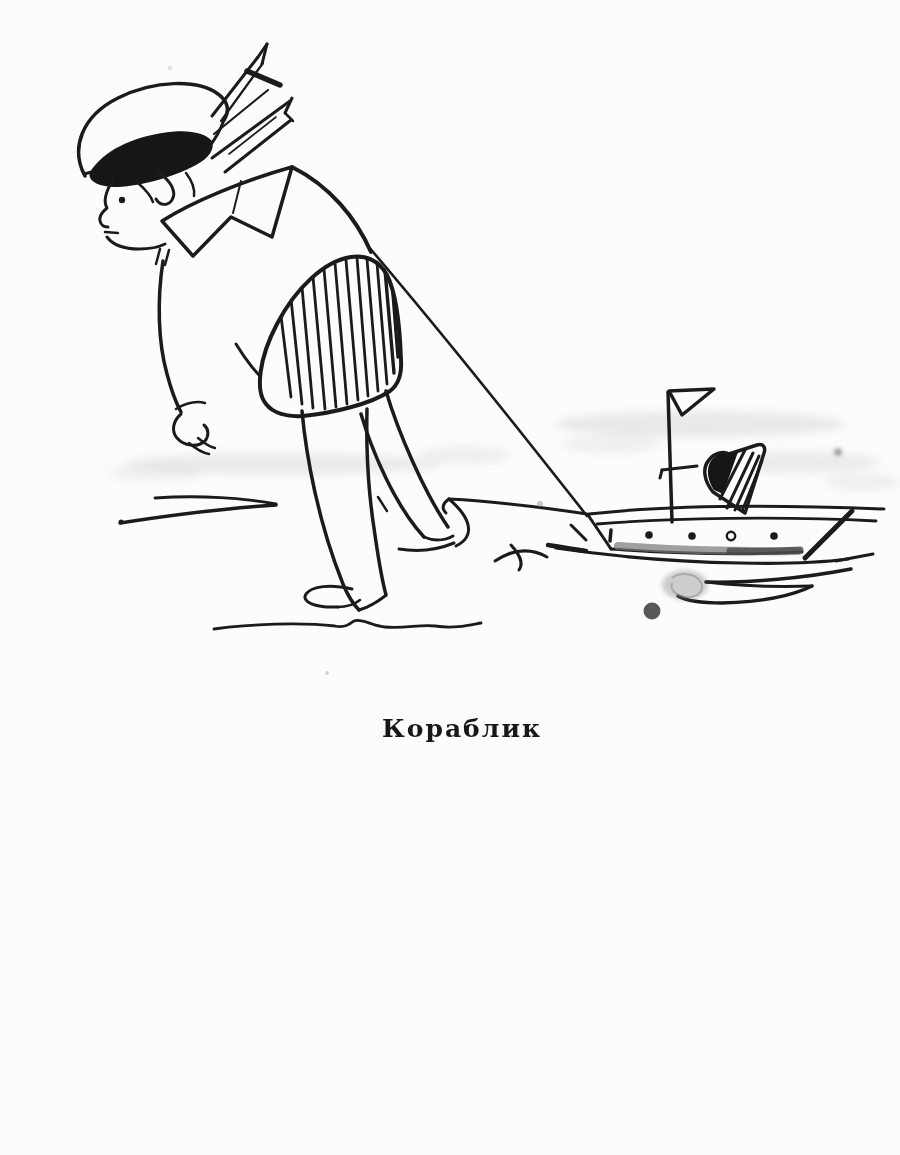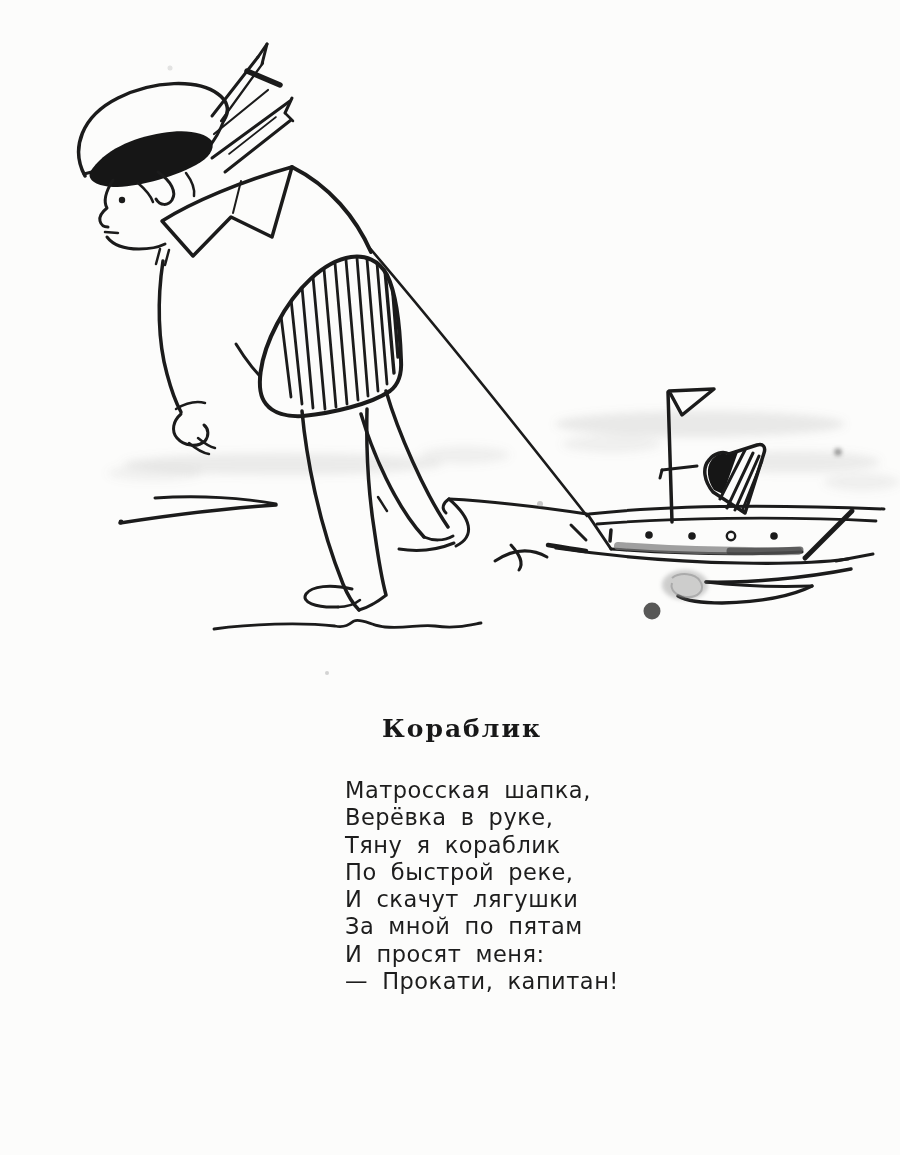--- a/index.html
+++ b/index.html
@@ -176,24 +176,14 @@
       <circle cx="652" cy="611" r="8.5" fill="#2e2e2e" opacity="0.8"></circle>
       <circle cx="838" cy="452" r="3.5" fill="#444444" opacity="0.6" filter="url(#blur2)"></circle>
       <circle cx="540" cy="504" r="3" fill="#888888" opacity="0.45"></circle>
       <circle cx="327" cy="673" r="2" fill="#aaaaaa" opacity="0.5"></circle>
       <circle cx="170" cy="68" r="2.5" fill="#999999" opacity="0.25"></circle>
     </g>
   </svg>
 
   <h1 class="poem-title">Кораблик</h1>
 
-  <div class="poem">
-    <div class="poem-line">Матросская шапка,</div>
-    <div class="poem-line">Верёвка в руке,</div>
-    <div class="poem-line">Тяну я кораблик</div>
-    <div class="poem-line">По быстрой реке,</div>
-    <div class="poem-line">И скачут лягушки</div>
-    <div class="poem-line">За мной по пятам</div>
-    <div class="poem-line">И просят меня:</div>
-    <div class="poem-line">— Прокати, капитан!</div>
-  </div>
 
 </div>
 
 </body></html>

